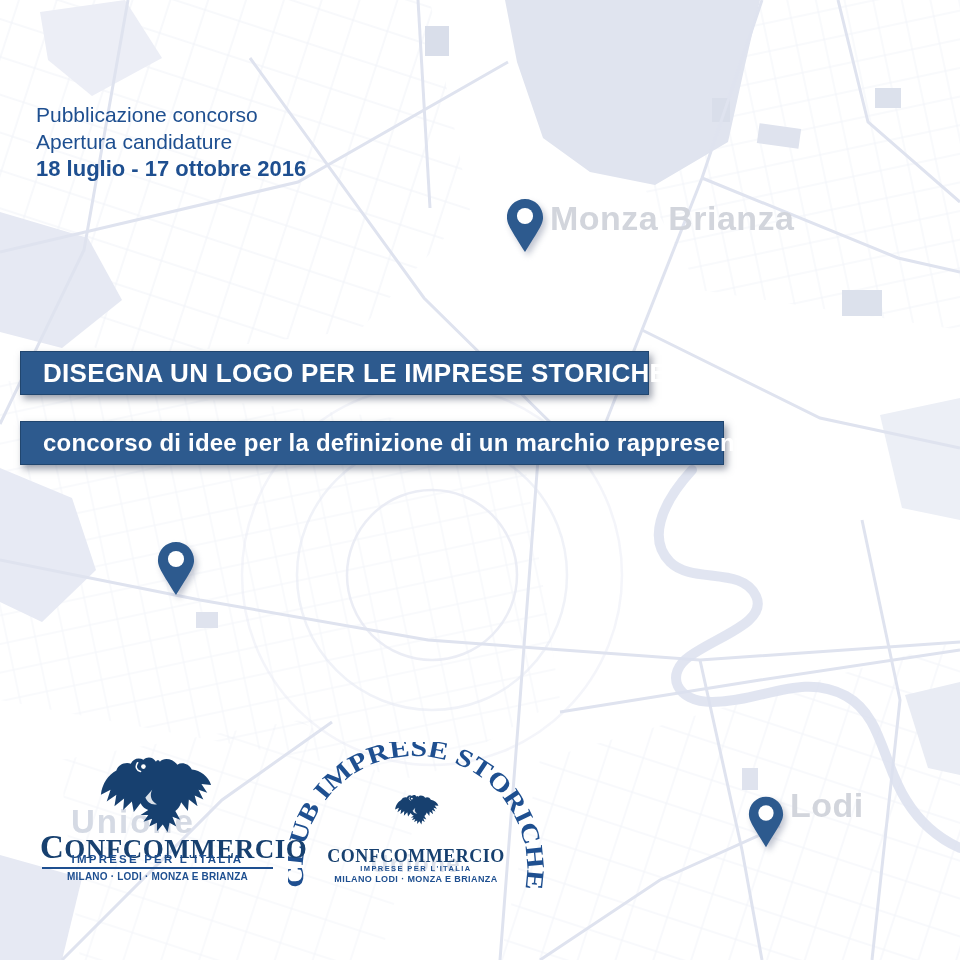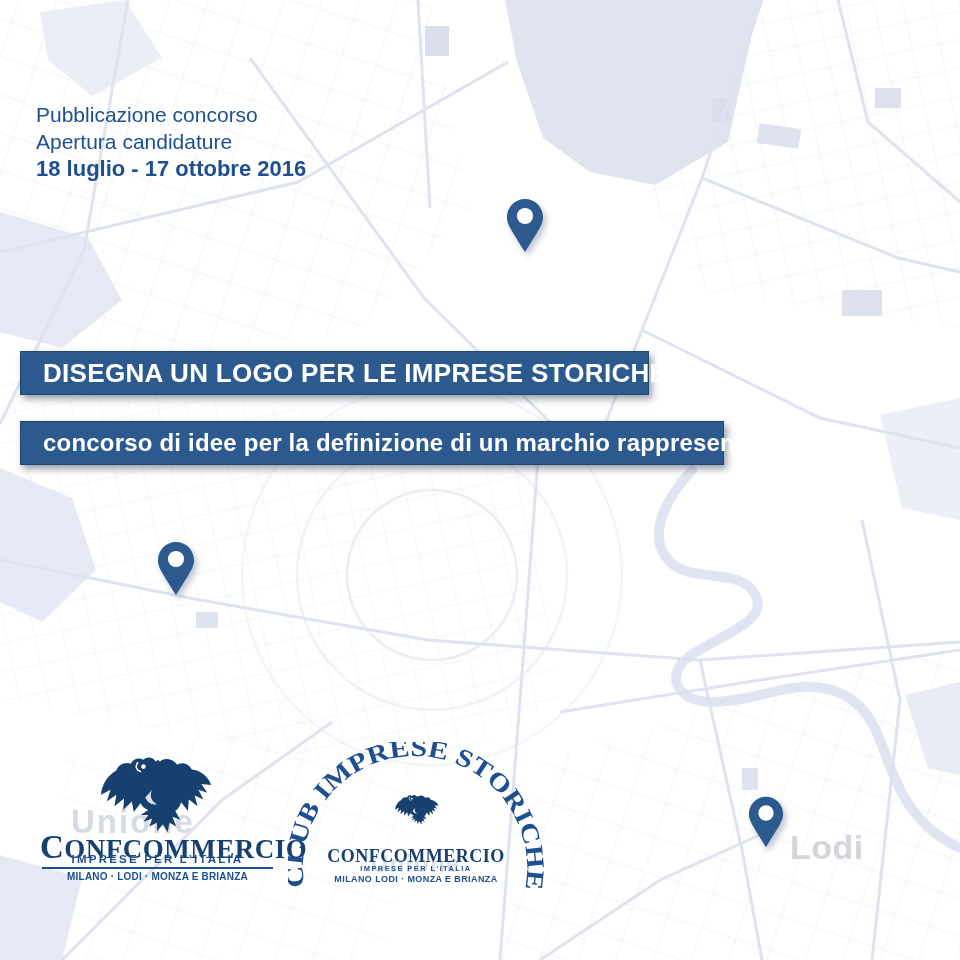--- a/index.html
+++ b/index.html
@@ -162,31 +162,32 @@
     <div class="sch-value">18 luglio - 17 ottobre 2016</div>
   </div>
 
   <div class="banner banner-title">DISEGNA UN LOGO PER LE IMPRESE STORICHE</div>
   <div class="banner banner-subtitle">concorso di idee per la definizione di un marchio rappresentativo</div>
 
   <svg class="pin" style="left:506px;top:197px" width="38" height="57" viewBox="0 0 40 58">
     <path d="M20,1 C9.5,1 1,9.6 1,20.2 C1,28 6,34 20,57 C34,34 39,28 39,20.2 C39,9.6 30.5,1 20,1 Z" fill="#2d5a8e"></path>
     <circle cx="20" cy="19" r="8.5" fill="#ffffff"></circle>
   </svg>
+  <div class="map-label" style="left:550px;top:201px">Monza Brianza</div>
 
   <svg class="pin" style="left:157px;top:540px" width="38" height="57" viewBox="0 0 40 58">
     <path d="M20,1 C9.5,1 1,9.6 1,20.2 C1,28 6,34 20,57 C34,34 39,28 39,20.2 C39,9.6 30.5,1 20,1 Z" fill="#2d5a8e"></path>
     <circle cx="20" cy="19" r="8.5" fill="#ffffff"></circle>
   </svg>
 
   <svg class="pin" style="left:748px;top:795px" width="36" height="54" viewBox="0 0 40 58">
     <path d="M20,1 C9.5,1 1,9.6 1,20.2 C1,28 6,34 20,57 C34,34 39,28 39,20.2 C39,9.6 30.5,1 20,1 Z" fill="#2d5a8e"></path>
     <circle cx="20" cy="19" r="8.5" fill="#ffffff"></circle>
   </svg>
-  <div class="map-label" style="left:790px;top:830px">Lodi</div>
+  <div class="map-label" style="left:790px;top:788px">Lodi</div>
 
   <div class="logo-unione">
     <div class="watermark">Unione</div>
     <svg class="eagle" width="116" height="87" viewBox="0 0 120 90">
       <use href="#eagle-shape"></use>
     </svg>
     <div class="brand">CONFCOMMERCIO</div>
     <div class="tagline">IMPRESE PER L'ITALIA</div>
     <div class="rule"></div>
     <div class="territory">MILANO · LODI · MONZA E BRIANZA</div>

